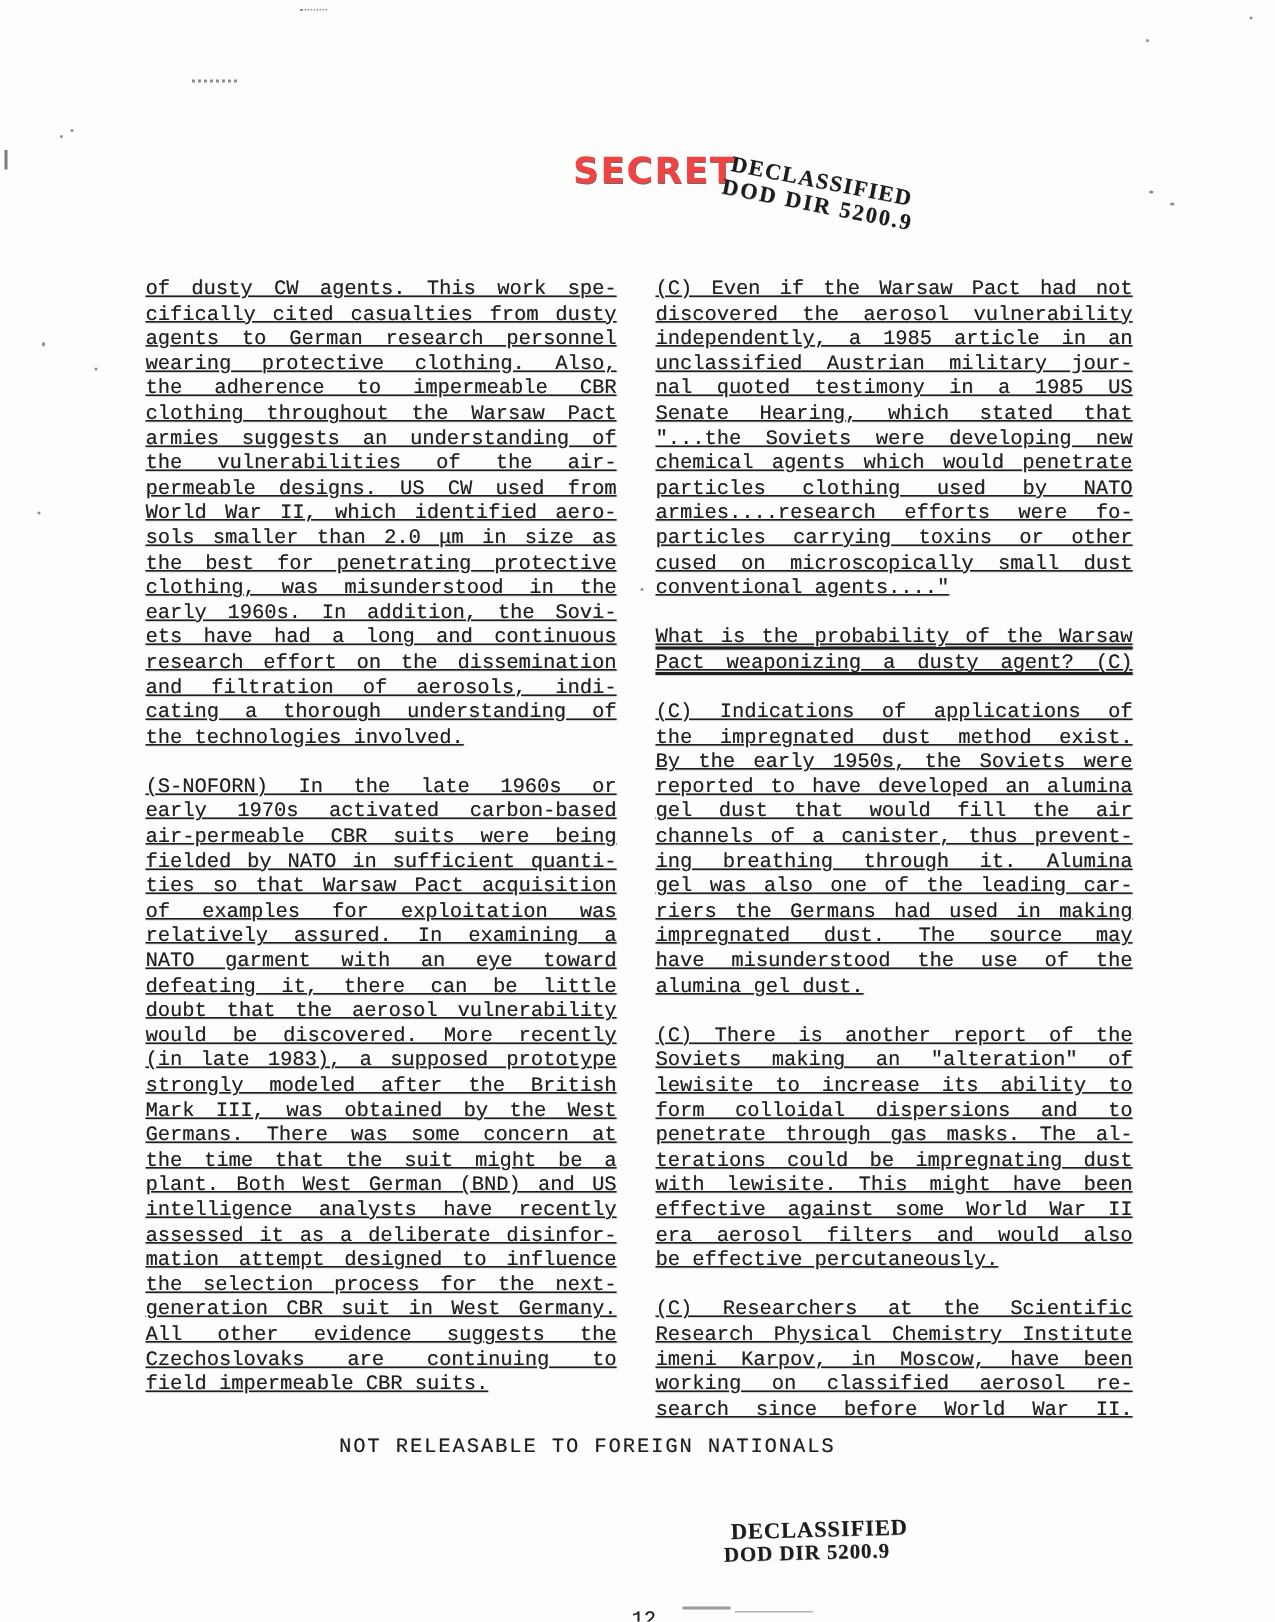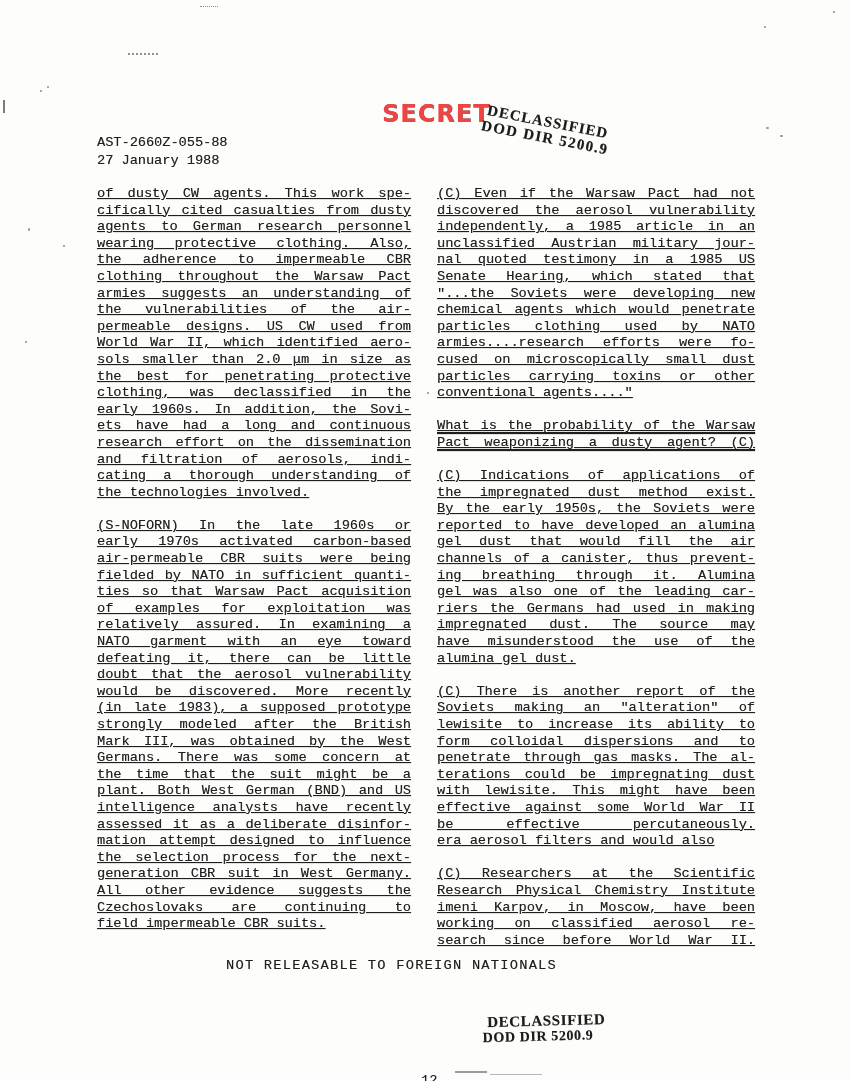--- a/index.html
+++ b/index.html
@@ -43,24 +43,20 @@
   
   .speck { position:absolute; background:#8d8d8d; border-radius:50%; }
   .dotline { position:absolute; border-top:2px dotted #8f8f8f; }
   .dash { position:absolute; background:#9a9a9a; }
 </style>
 </head>
 <body>
 
 <div class="page">
 
-  <div class="header-left">
-    <div>AST-2660Z-055-88</div>
-    <div>27 January 1988</div>
-  </div>
 
   <div class="secret">SECRET</div>
 
   <div class="stamp stamp-top">
     <div class="stamp-l1">DECLASSIFIED</div>
     <div class="stamp-l2">DOD DIR 5200.9</div>
   </div>
 
   <div class="col col-left">
     <div class="doc-par">
@@ -69,21 +65,21 @@
         <div class="doc-line">agents to German research personnel</div>
         <div class="doc-line">wearing protective clothing.  Also,</div>
         <div class="doc-line">the adherence to impermeable CBR</div>
         <div class="doc-line">clothing throughout the Warsaw Pact</div>
         <div class="doc-line">armies suggests an understanding of</div>
         <div class="doc-line">the vulnerabilities of the air-</div>
         <div class="doc-line">permeable designs.  US CW used from</div>
         <div class="doc-line">World War II, which identified aero-</div>
         <div class="doc-line">sols smaller than 2.0 μm in size as</div>
         <div class="doc-line">the best for penetrating protective</div>
-        <div class="doc-line">clothing, was declassified in the</div>
+        <div class="doc-line">clothing, was misunderstood in the</div>
         <div class="doc-line">early 1960s.  In addition, the Sovi-</div>
         <div class="doc-line">ets have had a long and continuous</div>
         <div class="doc-line">research effort on the dissemination</div>
         <div class="doc-line">and filtration of aerosols, indi-</div>
         <div class="doc-line">cating a thorough understanding of</div>
         <div class="doc-line">the technologies involved.</div>
       </div>
     <div class="doc-par">
         <div class="doc-line">(S-NOFORN)  In the late 1960s or</div>
         <div class="doc-line">early 1970s activated carbon-based</div>
@@ -118,22 +114,22 @@
         <div class="doc-line">(C)  Even if the Warsaw Pact had not</div>
         <div class="doc-line">discovered the aerosol vulnerability</div>
         <div class="doc-line">independently, a 1985 article in an</div>
         <div class="doc-line">unclassified Austrian military jour-</div>
         <div class="doc-line">nal quoted testimony in a 1985 US</div>
         <div class="doc-line">Senate Hearing, which stated that</div>
         <div class="doc-line">"...the Soviets were developing new</div>
         <div class="doc-line">chemical agents which would penetrate</div>
         <div class="doc-line">particles clothing used by NATO</div>
         <div class="doc-line">armies....research efforts were fo-</div>
+        <div class="doc-line">particles carrying toxins or other</div>
         <div class="doc-line">cused on microscopically small dust</div>
-        <div class="doc-line">particles carrying toxins or other</div>
         <div class="doc-line">conventional agents...."</div>
       </div>
     <div class="doc-par heading justify-last">
         <div class="doc-line">What is the probability of the Warsaw</div>
         <div class="doc-line">Pact weaponizing a dusty agent? (C)</div>
       </div>
     <div class="doc-par">
         <div class="doc-line">(C)  Indications of applications of</div>
         <div class="doc-line">the impregnated dust method exist.</div>
         <div class="doc-line">By the early 1950s, the Soviets were</div>
@@ -149,22 +145,22 @@
       </div>
     <div class="doc-par">
         <div class="doc-line">(C)  There is another report of the</div>
         <div class="doc-line">Soviets making an "alteration" of</div>
         <div class="doc-line">lewisite to increase its ability to</div>
         <div class="doc-line">form colloidal dispersions and to</div>
         <div class="doc-line">penetrate through gas masks.  The al-</div>
         <div class="doc-line">terations could be impregnating dust</div>
         <div class="doc-line">with lewisite.  This might have been</div>
         <div class="doc-line">effective against some World War II</div>
+        <div class="doc-line">era aerosol filters and would also</div>
         <div class="doc-line">be effective percutaneously.</div>
-        <div class="doc-line">era aerosol filters and would also</div>
       </div>
     <div class="doc-par justify-last">
         <div class="doc-line">(C)  Researchers at the Scientific</div>
         <div class="doc-line">Research Physical Chemistry Institute</div>
         <div class="doc-line">imeni Karpov, in Moscow, have been</div>
         <div class="doc-line">working on classified aerosol re-</div>
         <div class="doc-line">search since before World War II.</div>
       </div>
   </div>
 

